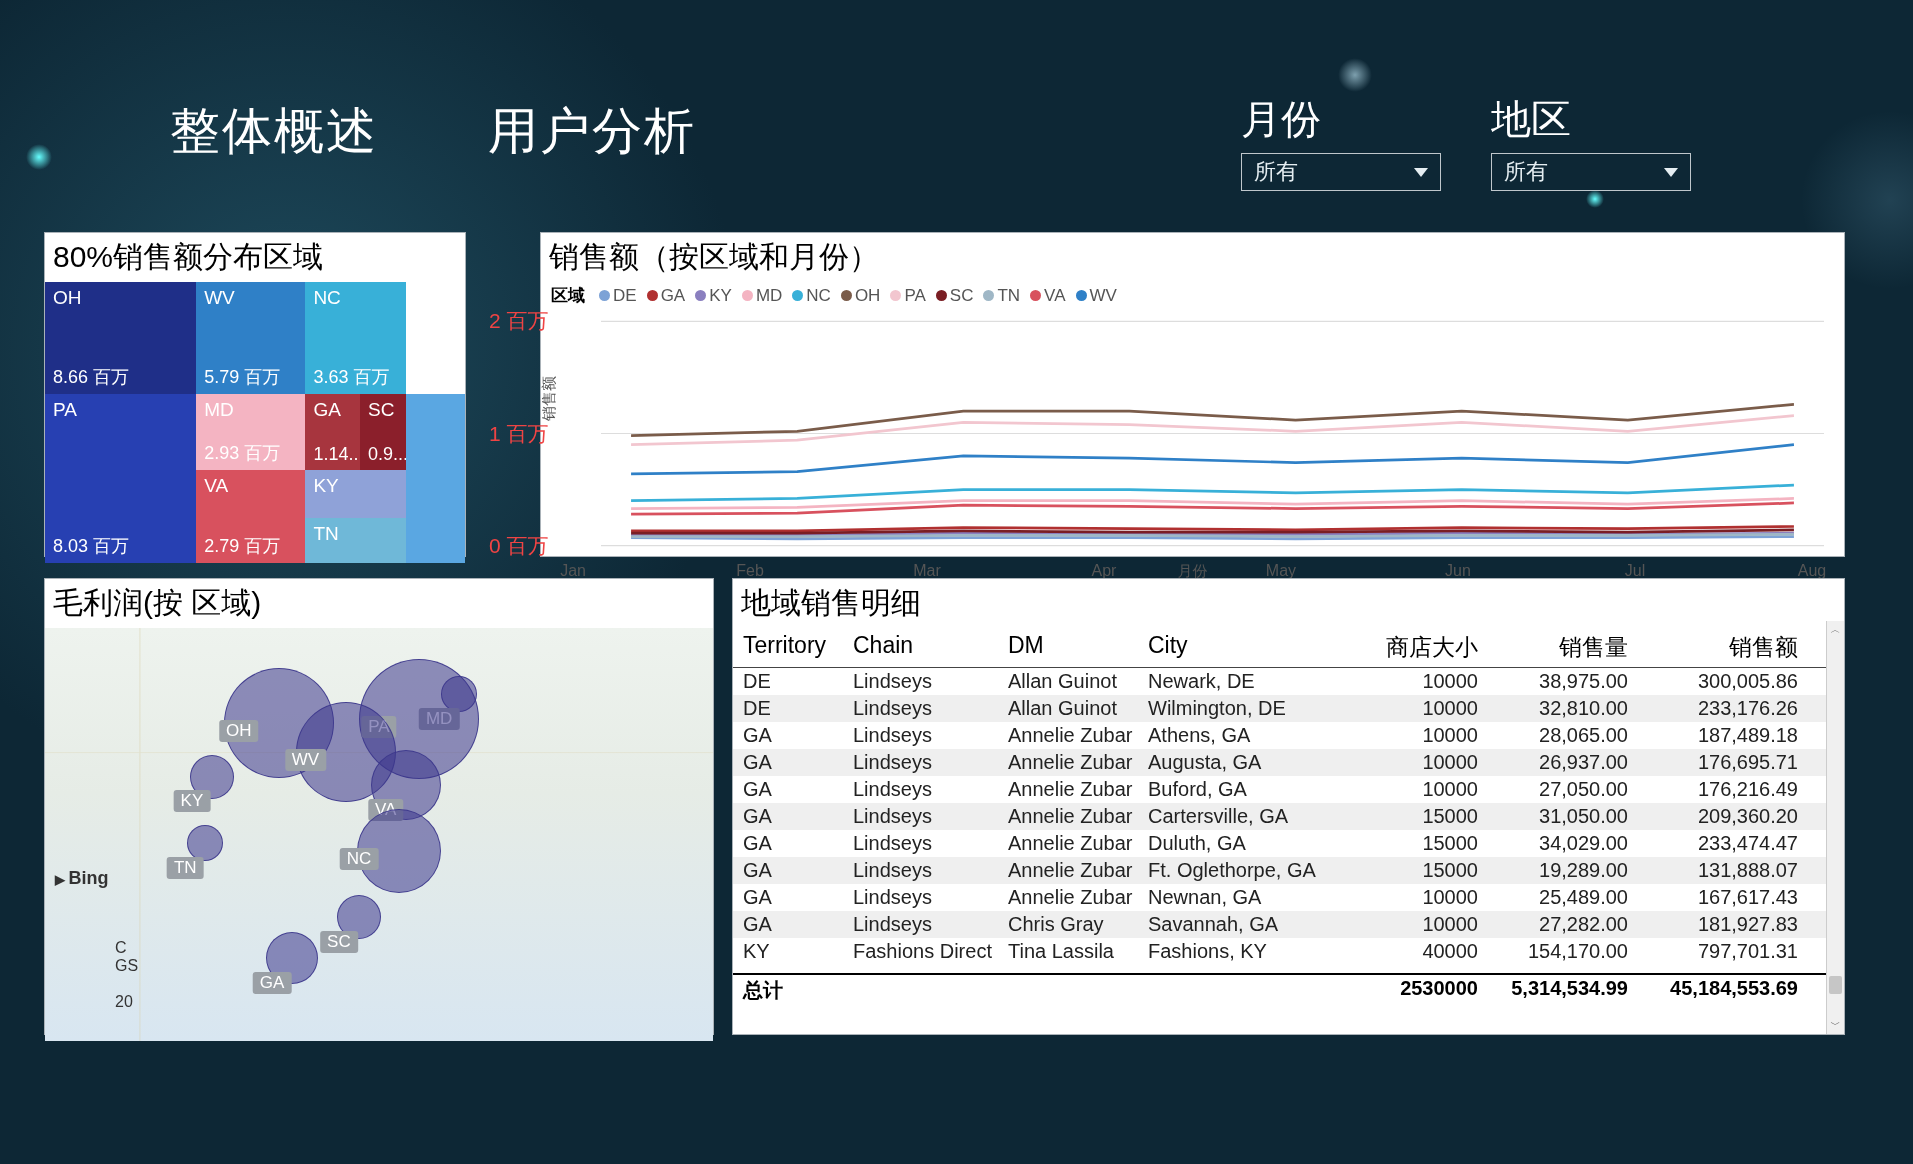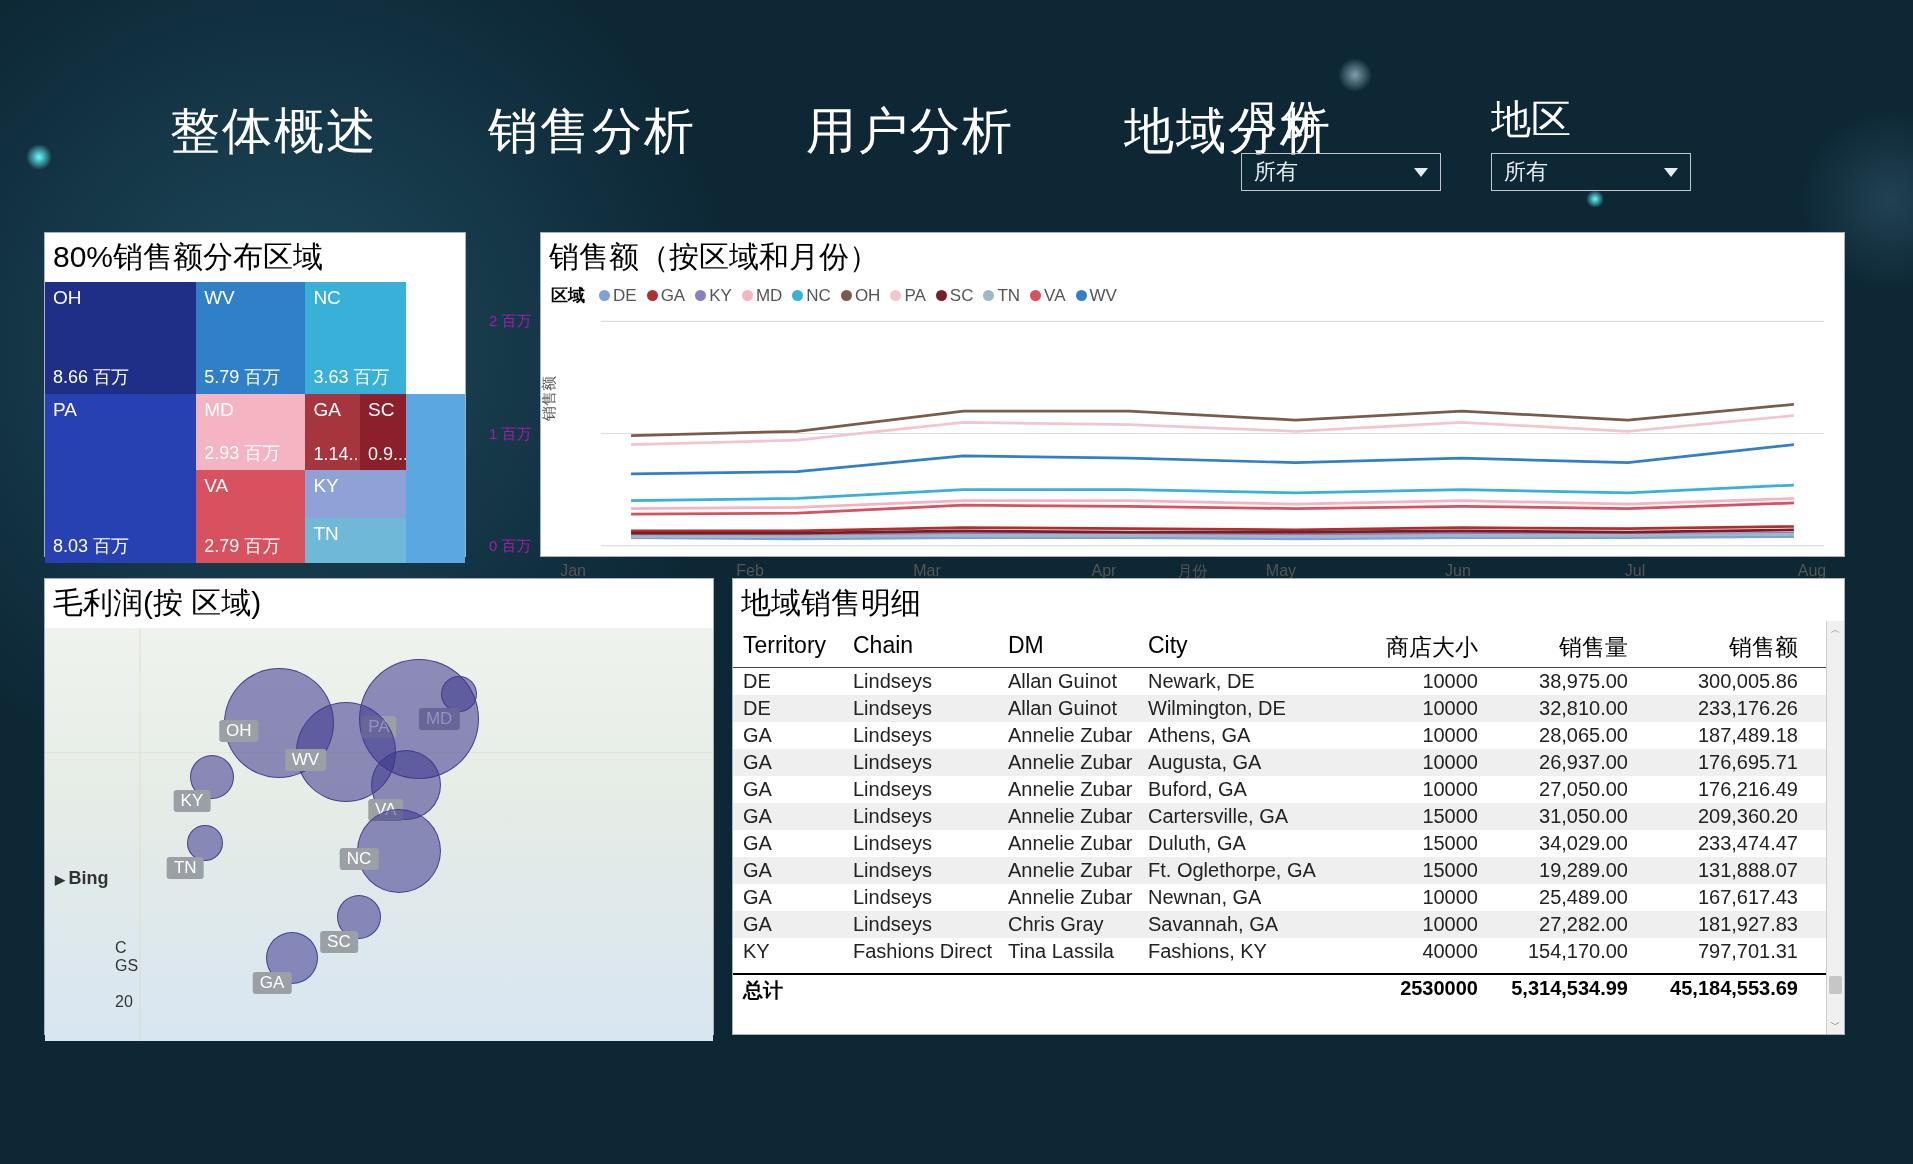--- a/index.html
+++ b/index.html
@@ -26,21 +26,21 @@
   .tm-cell{position:absolute;color:#fff;padding:5px 8px;font-size:19px;display:flex;flex-direction:column;justify-content:space-between;overflow:hidden}
   .tm-name{font-weight:400}
   .tm-val{font-size:18px}
   .legend{display:flex;align-items:center;gap:10px;padding:2px 10px;font-size:17px;flex-wrap:wrap}
   .leg-key{font-weight:700;margin-right:4px}
   .leg-item{display:flex;align-items:center;gap:3px;color:#555}
   .leg-dot{width:11px;height:11px;border-radius:50%}
   .line-body{position:relative;padding:0 20px 0 60px;height:calc(100% - 74px)}
   .ylabel{position:absolute;left:8px;top:50%;transform:rotate(-90deg) translateX(50%);transform-origin:left;font-size:15px;color:#555}
   .xlabel{text-align:center;font-size:15px;color:#555;padding-top:4px}
-  .ytick{position:absolute;left:-52px;font-size:15px;color:#a21caf;transform:translateY(-50%)}
+  .ytick{position:absolute;left:-52px;font-size:21px;color:#ef4444;transform:translateY(-50%)}
   .xtick{position:absolute;bottom:-22px;font-size:16px;color:#555;transform:translateX(-50%)}
   .map-body{position:relative;width:100%;height:calc(100% - 42px);background:linear-gradient(#eef3ee 0%,#e6ece6 40%,#d8e6f1 100%);overflow:hidden}
   .map-body::before{content:"";position:absolute;inset:0;background:
     linear-gradient(90deg,transparent 0,transparent 14%,#d8cfa8 14.2%,transparent 14.4%),
     linear-gradient(180deg,transparent 0,transparent 30%,#d8cfa8 30.2%,transparent 30.4%);opacity:.4}
   .bubble{position:absolute;border-radius:50%;background:rgba(60,55,140,.55);border:1px solid rgba(60,55,140,.9);transform:translate(-50%,-50%)}
   .map-label{position:absolute;background:#9aa0a6;color:#fff;font-size:17px;padding:1px 7px;border-radius:3px;transform:translate(-50%,-50%)}
   .bing{position:absolute;left:10px;top:58%;font-size:18px;color:#333;font-weight:600}
   .bing::before{content:"▶ ";font-size:13px}
   .gs{position:absolute;left:70px;bottom:30px;font-size:16px;color:#333}
@@ -59,23 +59,21 @@
 </head>
 <body>
 
 <div class="bokeh" style="left:26px;top:144px;width:26px;height:26px;background:radial-gradient(circle,#6ff 0%,rgba(111,255,255,0) 70%)"></div>
 <div class="bokeh" style="left:1586px;top:190px;width:18px;height:18px;background:radial-gradient(circle,#6ff 0%,rgba(111,255,255,0) 70%)"></div>
 <div class="bokeh" style="left:1338px;top:58px;width:34px;height:34px;background:radial-gradient(circle,rgba(200,240,255,.6) 0%,transparent 70%)"></div>
 <div class="bokeh" style="left:1800px;top:110px;width:180px;height:180px;background:radial-gradient(circle,rgba(150,220,255,.15) 0%,transparent 70%)"></div>
 
 <div class="nav">
   <div class="nav-item">整体概述</div>
-  <div class="nav-item">销售分析</div>
   <div class="nav-item">用户分析</div>
-  <div class="nav-item">地域分析</div>
 </div>
 
 <div class="filters">
   <div>
     <div class="filter-label">月份</div>
     <div class="select">
       <span>所有</span>
       <span class="chev"></span>
     </div>
   </div>

